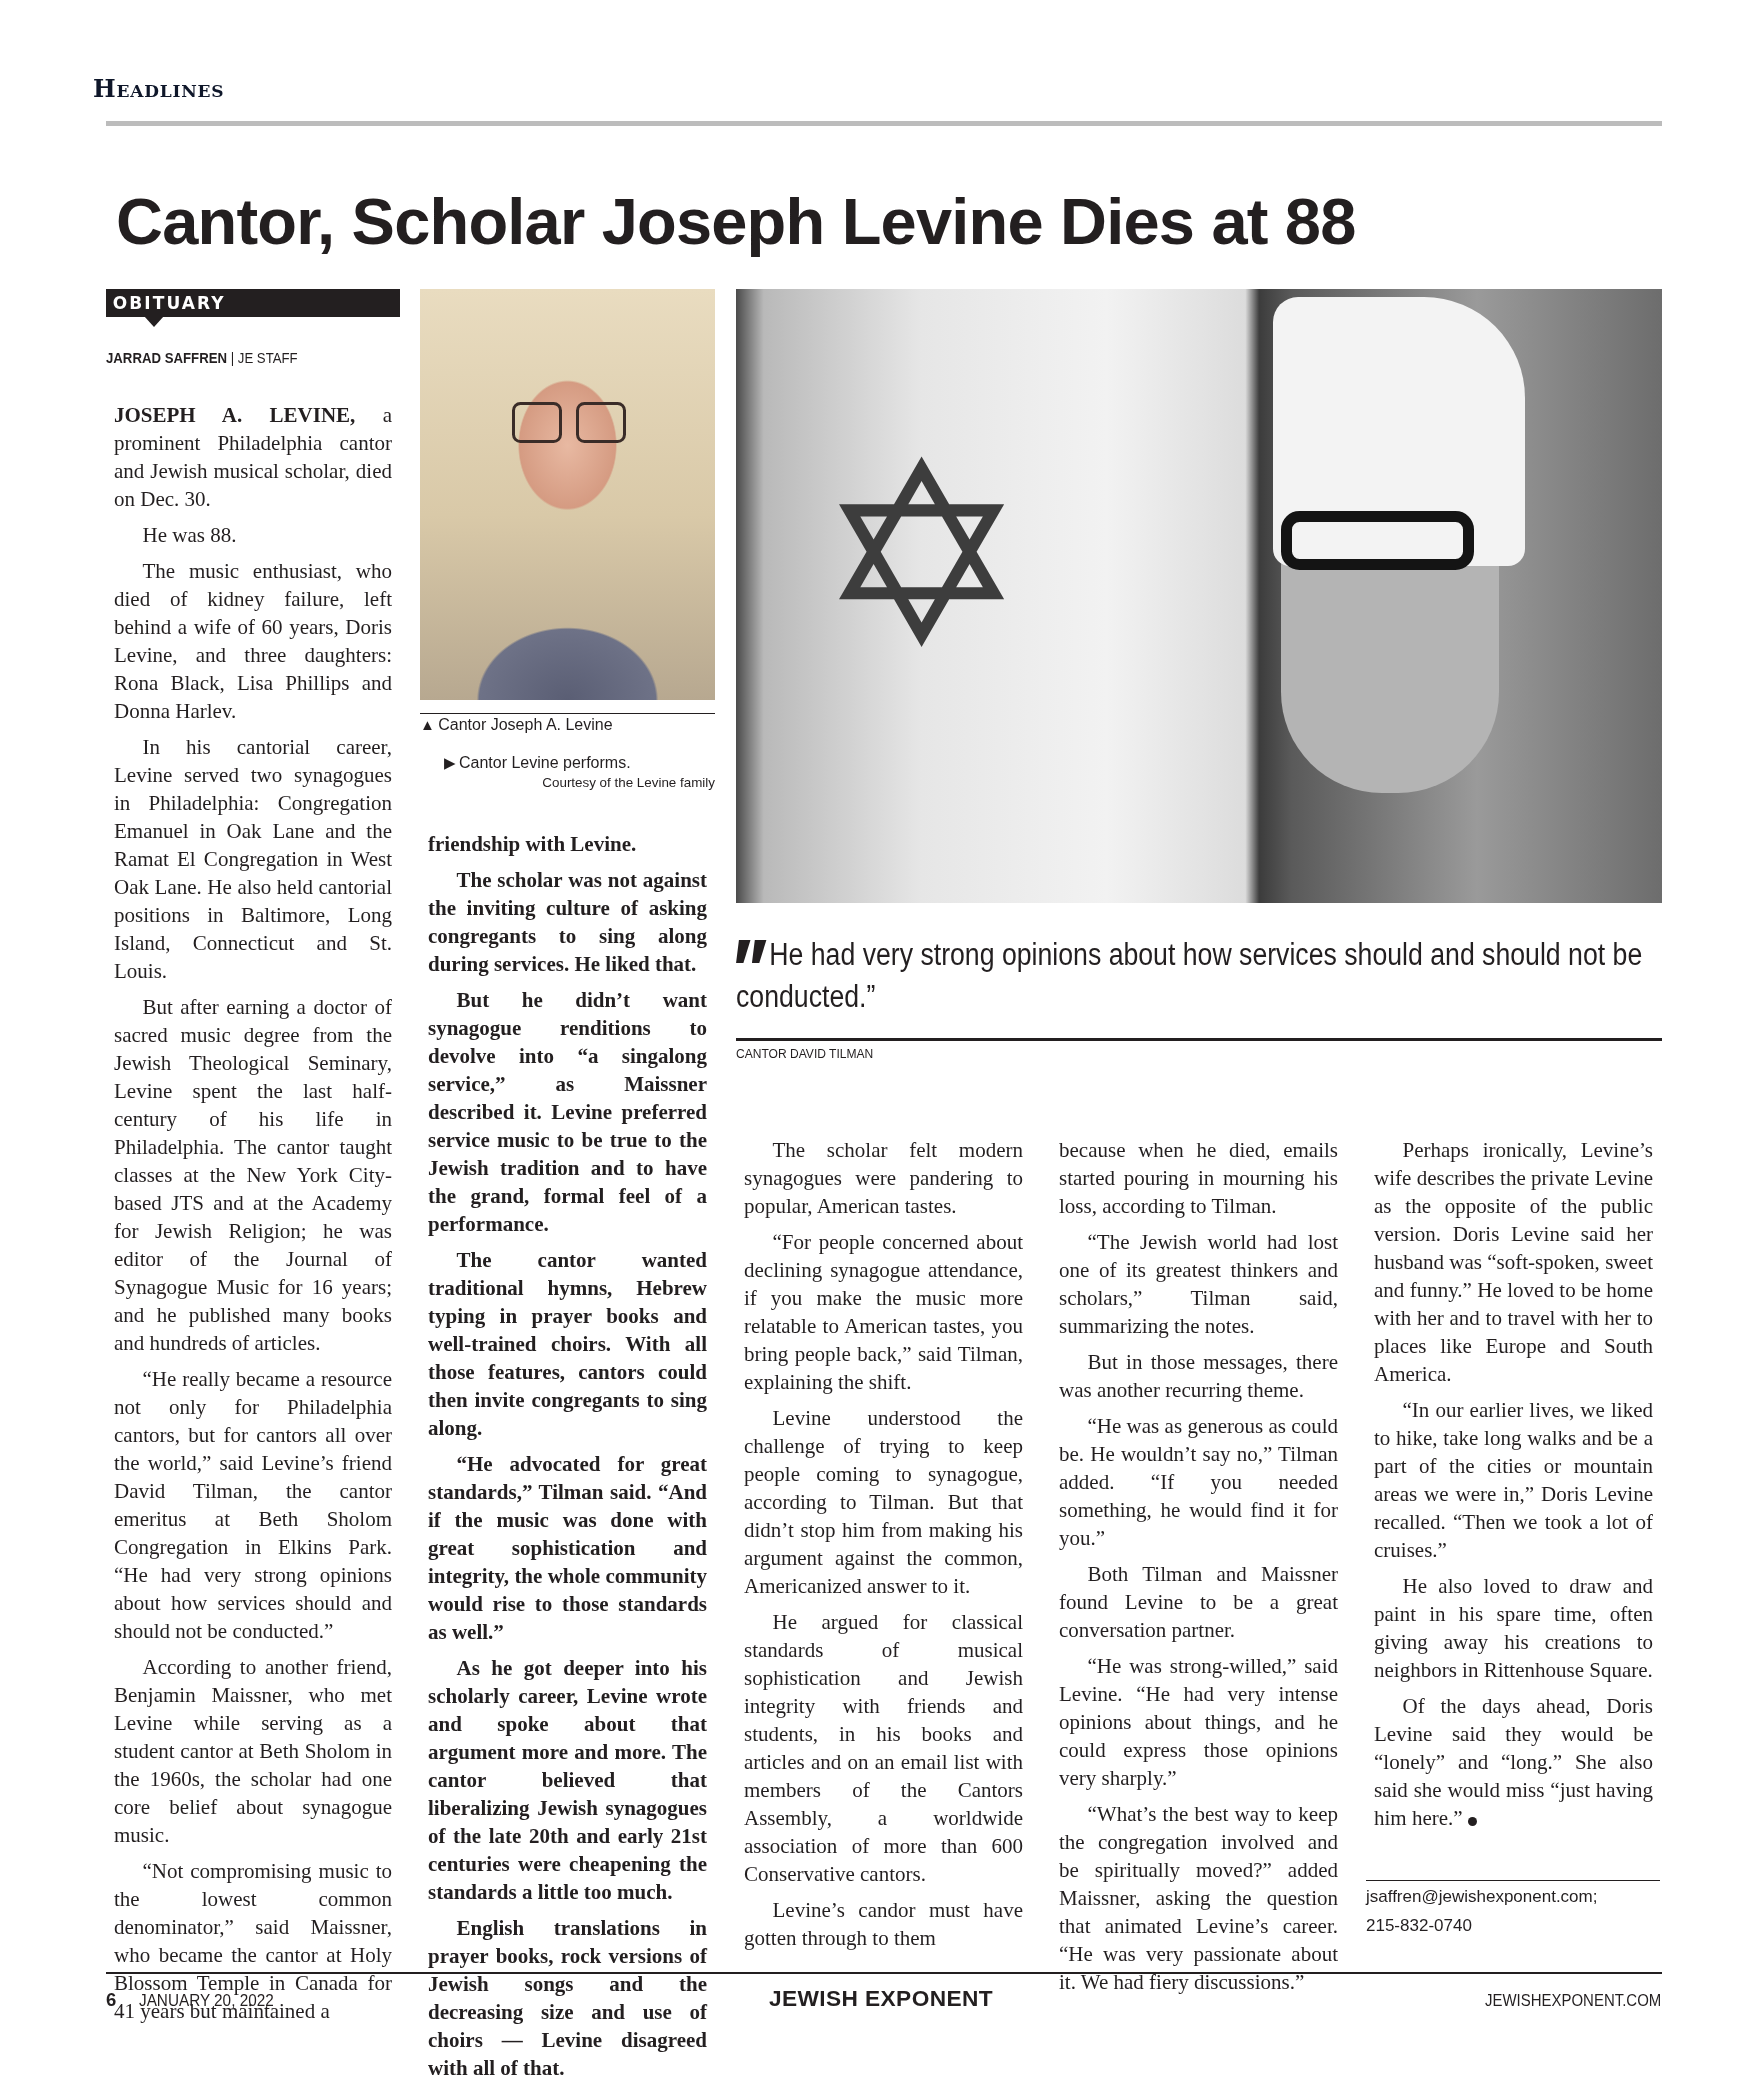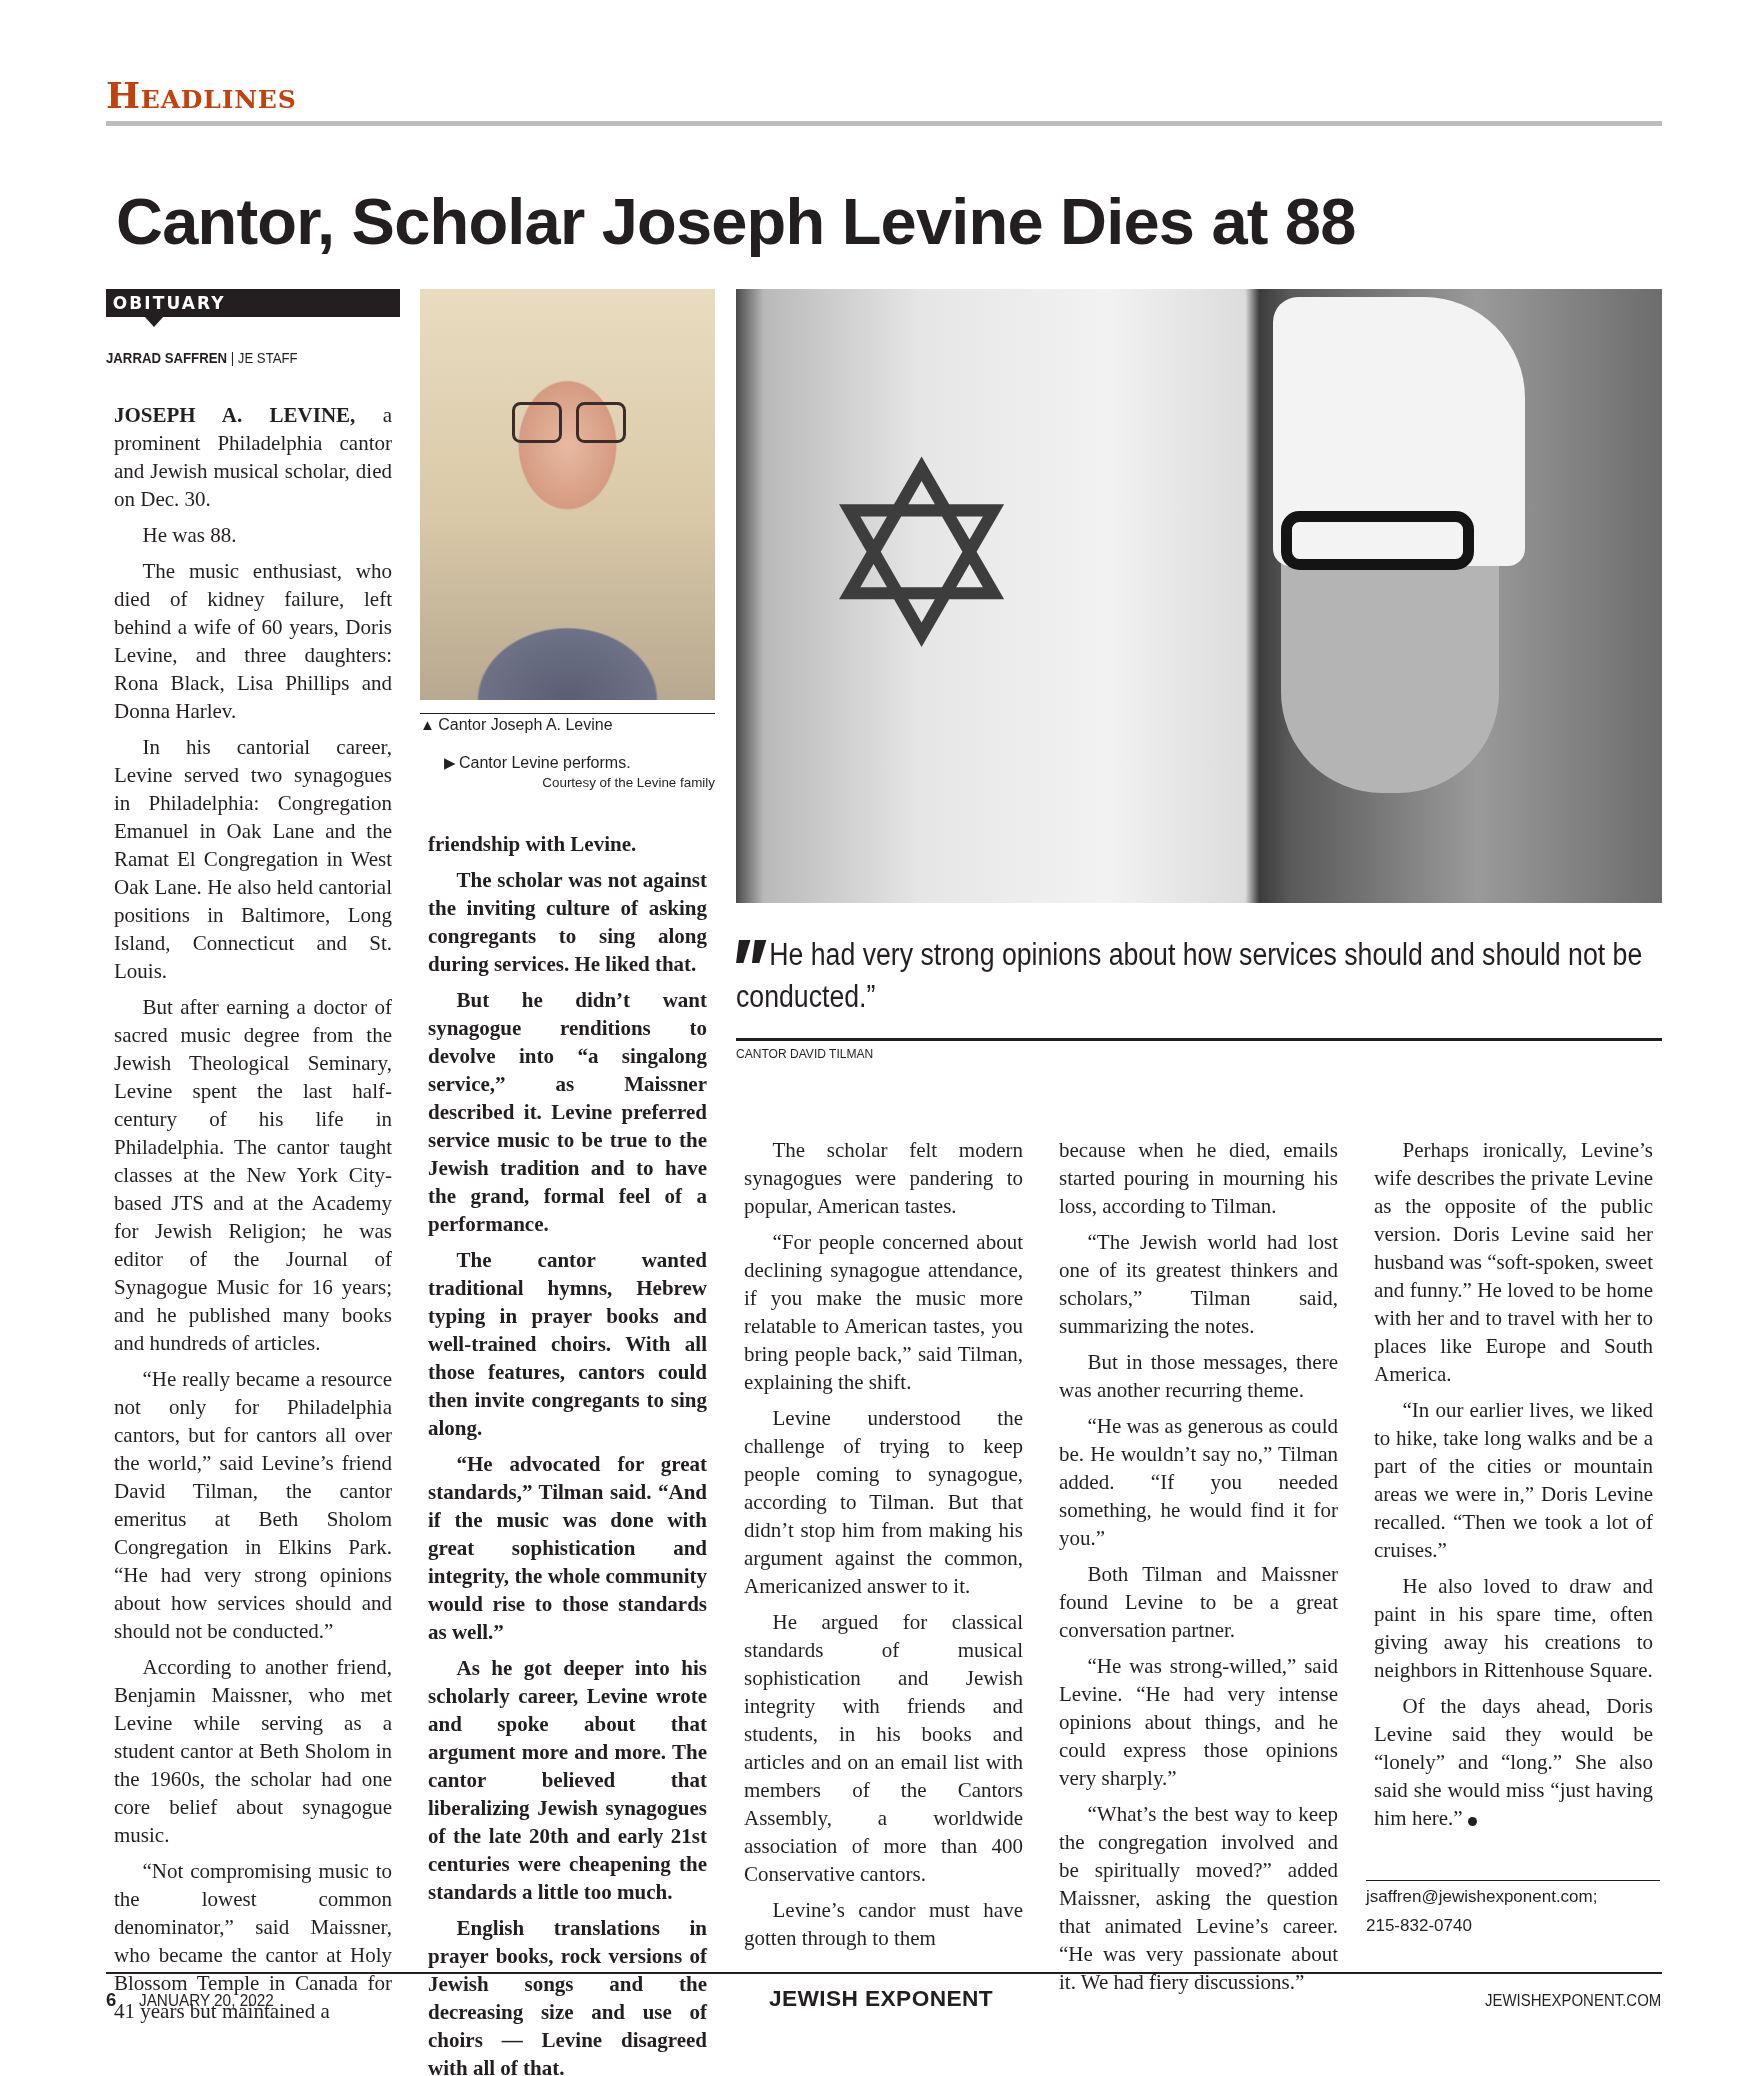--- a/index.html
+++ b/index.html
@@ -1,18 +1,18 @@
 <!DOCTYPE html>
 <html style="font-size:13.4px"><head>
 <meta charset="utf-8">
 <style>
   html, body { margin:0; padding:0; background:#ffffff; }
   body { width:1762px; height:2077px; position:relative; overflow:hidden; color:#231f20; }
   .abs { position:absolute; }
-  .section-label { left:106px; top:74px; font-family:"DejaVu Serif", serif; font-weight:bold; font-size:36px; letter-spacing:0.8px; font-variant:small-caps; color:#c2410c; }
+  .section-label { left:93px; top:74px; font-family:"DejaVu Serif", serif; font-weight:bold; font-size:24px; letter-spacing:0.8px; font-variant:small-caps; color:#0f172a; }
   .section-rule { left:106px; top:121px; width:1556px; height:5px; background:#bcbcbc; }
   .headline { left:104px; top:172px; font-family:"Liberation Sans", sans-serif; font-weight:bold; font-size:65px; letter-spacing:-0.8px; color:#231f20; white-space:nowrap; }
   .kicker { left:106px; top:289px; width:294px; height:28px; background:#231f20; color:#fff; font-family:"DejaVu Sans", sans-serif; font-weight:bold; font-size:17px; letter-spacing:2.1px; line-height:28px; padding-left:6.7px; box-sizing:border-box; }
   .kicker-tail { left:144px; top:316px; width:0; height:0; border-left:10px solid transparent; border-right:10px solid transparent; border-top:11.7px solid #231f20; }
   .byline { left:106px; top:349px; font-family:"Liberation Sans", sans-serif; font-size:15px; color:#231f20; transform:scaleX(0.88); transform-origin:left; white-space:nowrap; }
   .byline b { font-weight:bold; }
   .col { font-family:"Liberation Serif", serif; font-size:21px; line-height:28px; text-align:justify; color:#231f20; }
   .col p { margin:8px; text-indent:28.5px; }
   .col p.noindent { text-indent:0; }
   .lead-name { font-weight:bold; }
@@ -111,21 +111,21 @@
       <polygon points="26,0 42,0 32,28 22,28" fill="#231f20"></polygon>
     </svg><span>He had very strong opinions about how services should and should not be conducted.”</span>
 </div>
 <div class="abs pq-rule"></div>
 <div class="abs pq-attrib">CANTOR DAVID TILMAN</div>
 
 <div class="abs col" style="left:736px; top:1128px; width:295px;">
   <p>The scholar felt modern synagogues were pandering to popular, American tastes.</p>
   <p>“For people concerned about declining synagogue attendance, if you make the music more relatable to American tastes, you bring people back,” said Tilman, explaining the shift.</p>
   <p>Levine understood the challenge of trying to keep people coming to synagogue, according to Tilman. But that didn’t stop him from making his argument against the common, Americanized answer to it.</p>
-  <p>He argued for classical standards of musical sophistication and Jewish integrity with friends and students, in his books and articles and on an email list with members of the Cantors Assembly, a worldwide association of more than 400 Conservative cantors.</p>
+  <p>He argued for classical standards of musical sophistication and Jewish integrity with friends and students, in his books and articles and on an email list with members of the Cantors Assembly, a worldwide association of more than 600 Conservative cantors.</p>
   <p>Levine’s candor must have gotten through to them</p>
 </div>
 
 <div class="abs col" style="left:1051px; top:1128px; width:295px;">
   <p class="noindent">because when he died, emails started pouring in mourning his loss, according to Tilman.</p>
   <p>“The Jewish world had lost one of its greatest thinkers and scholars,” Tilman said, summarizing the notes.</p>
   <p>But in those messages, there was another recurring theme.</p>
   <p>“He was as generous as could be. He wouldn’t say no,” Tilman added. “If you needed something, he would find it for you.”</p>
   <p>Both Tilman and Maissner found Levine to be a great conversation partner.</p>
   <p>“He was strong-willed,” said Levine. “He had very intense opinions about things, and he could express those opinions very sharply.”</p>

